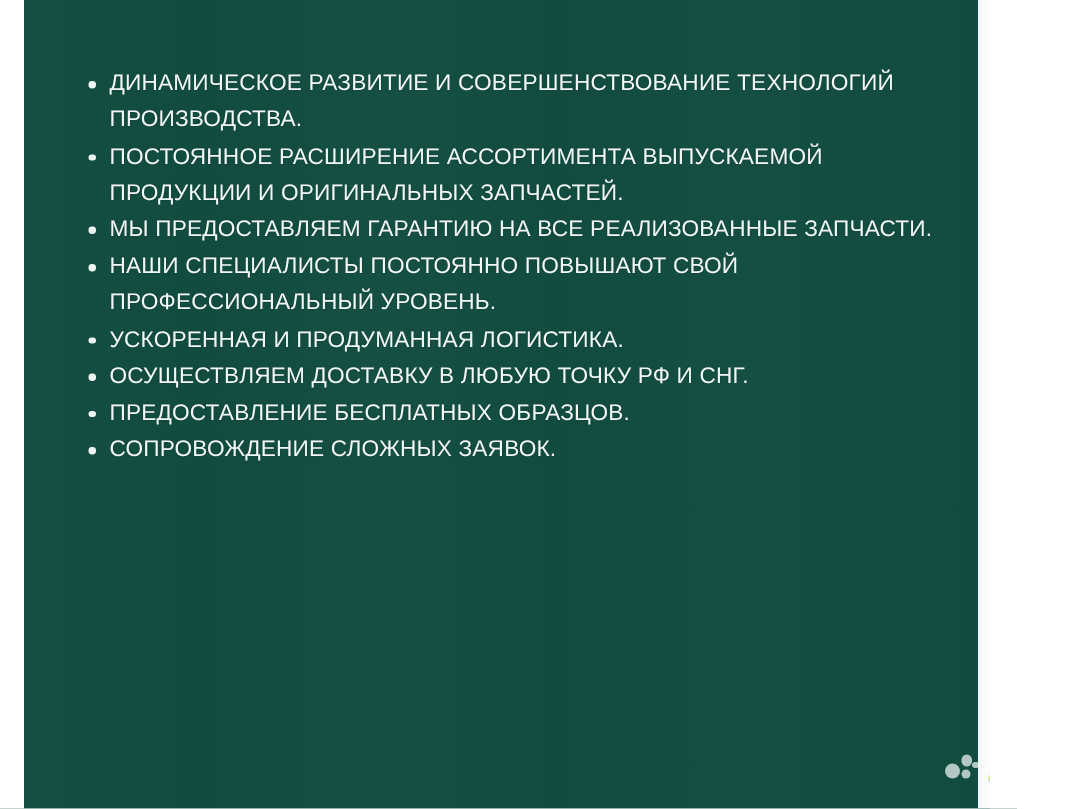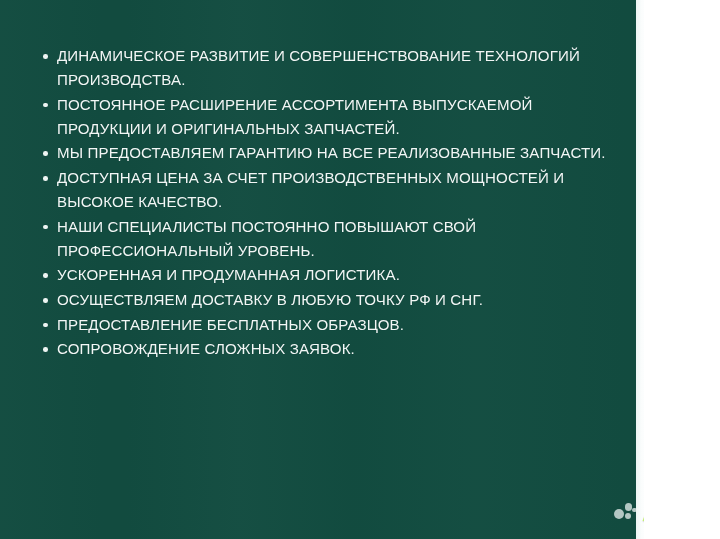--- a/index.html
+++ b/index.html
@@ -8,20 +8,21 @@
     padding: 0;
     background: #ffffff;
   }
   #canvas {
     position: relative;
     width: 644px;
     height: 539px;
     overflow: hidden;
     background: #124c40;
     font-family: "Liberation Sans", "DejaVu Sans", sans-serif;
+    margin-left: 16px;
     -webkit-font-smoothing: antialiased;
   }
   
   #bg-texture {
     position: absolute;
     inset: 0;
     background:
       linear-gradient(90deg,
         rgba(255,255,255,0.012) 0%,
         rgba(0,0,0,0.018) 18%,
@@ -120,21 +121,20 @@
 <div id="canvas">
 
   <div id="bg-texture"></div>
 
   <div id="right-band"></div>
 
   <ul id="advantages">
       <li>Динамическое развитие и совершенствование технологий производства.</li>
       <li>Постоянное расширение ассортимента выпускаемой продукции и оригинальных запчастей.</li>
       <li>Мы предоставляем гарантию на все реализованные запчасти.</li>
-      <li>Доступная цена за счет производственных мощностей и высокое качество.</li>
       <li>Наши специалисты постоянно повышают свой профессиональный уровень.</li>
       <li>Ускоренная и продуманная логистика.</li>
       <li>Осуществляем доставку в любую точку РФ и СНГ.</li>
       <li>Предоставление бесплатных образцов.</li>
       <li>Сопровождение сложных заявок.</li>
     </ul>
 
   <div id="avito-watermark">
     <span id="avito-dots">
       <i class="d1"></i>

